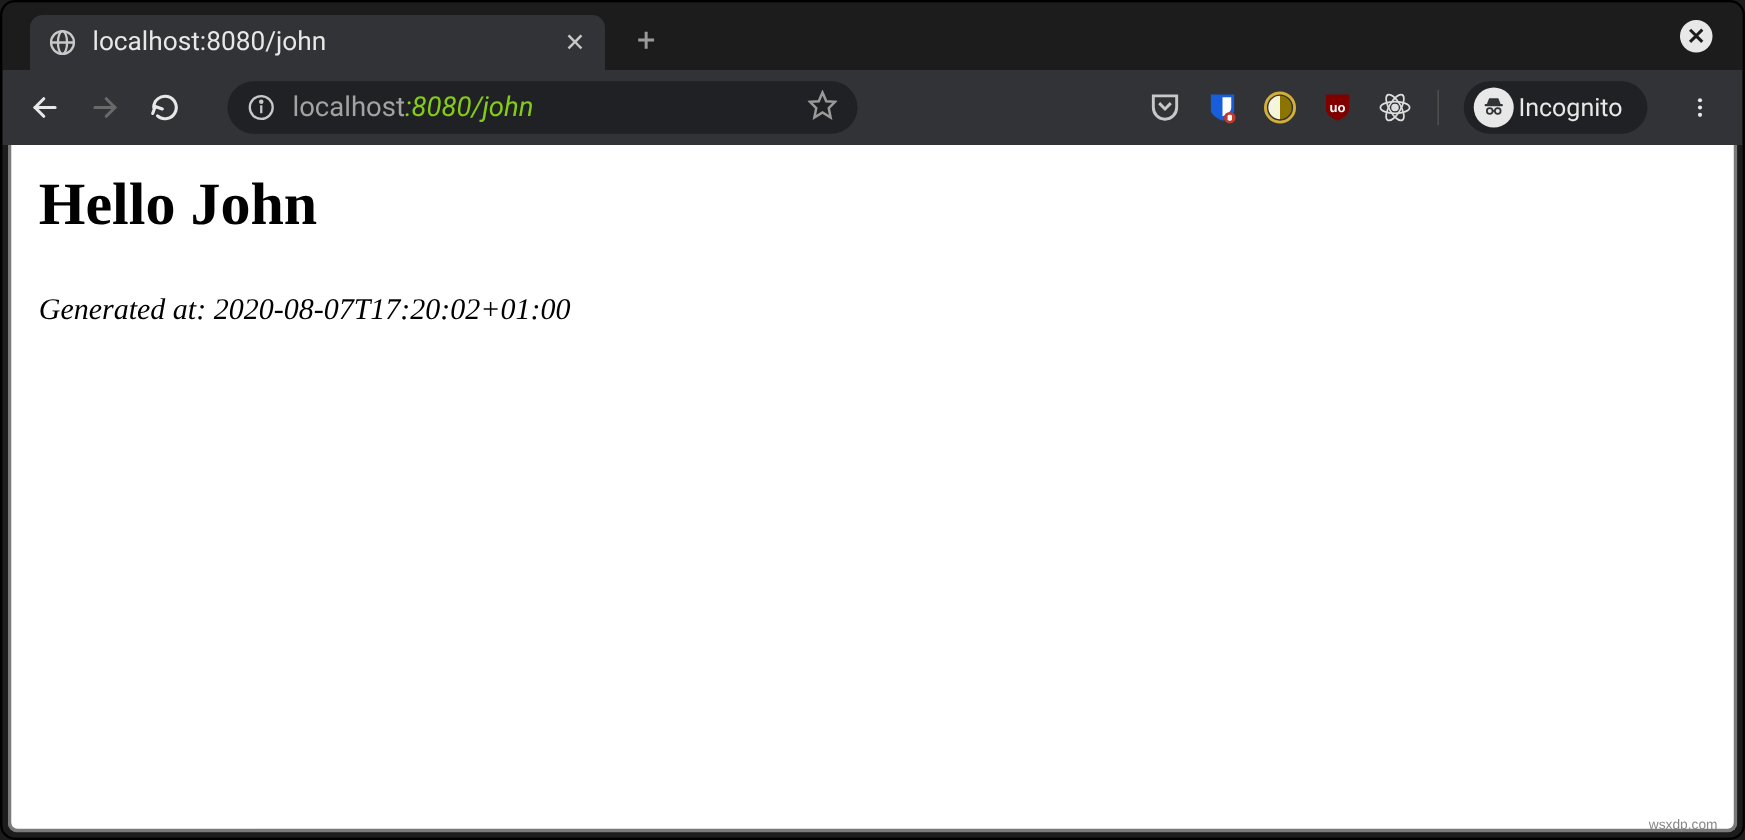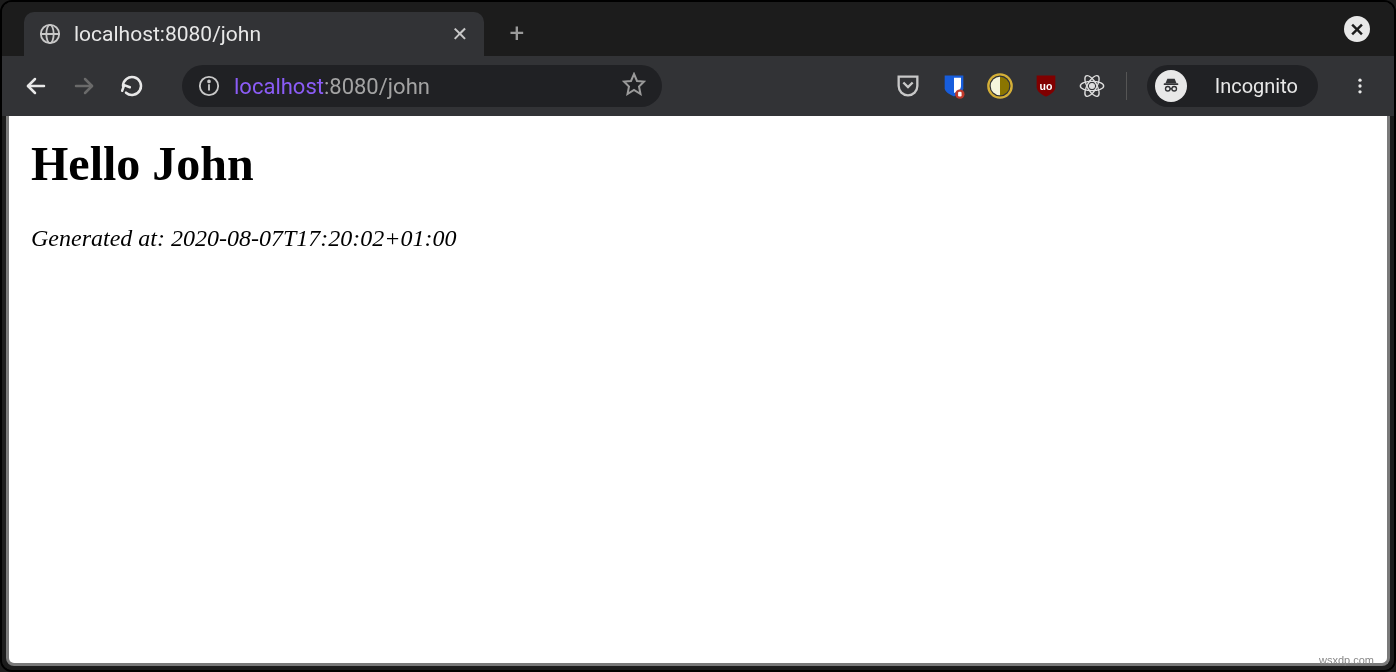--- a/index.html
+++ b/index.html
@@ -144,24 +144,25 @@
       height: 22px;
       display: flex;
       align-items: center;
       justify-content: center;
     }
     .url-text {
       font-size: 22px;
       flex: 1;
     }
     .url-host {
-      color: #8b5cf6;
+      color: #a3a3a3;
     }
     .url-path {
-      color: #a3a3a3;
+      color: #84cc16;
+      font-style: italic;
     }
     .star-icon {
       color: #9a9a9a;
     }
     .star-icon svg {
       width: 24px;
       height: 24px;
     }
     .ext-icons {
       display: flex;
@@ -178,21 +179,21 @@
     }
     .separator {
       width: 1px;
       height: 28px;
       background: #555;
       margin: 0 8px;
     }
     .incognito-badge {
       display: flex;
       align-items: center;
-      gap: 28px;
+      gap: 4px;
       background: #202124;
       border-radius: 21px;
       padding: 6px 20px 6px 8px;
       height: 42px;
     }
     .incognito-icon {
       width: 32px;
       height: 32px;
       background: #e8e8e8;
       border-radius: 50%;
@@ -221,21 +222,21 @@
       font-family: "Times New Roman", Times, serif;
       border: 3px solid #7a7a7a;
       border-top: none;
       margin: 0 4px 4px 4px;
       border-radius: 0 0 8px 8px;
     }
     .content h1 {
       font-size: 48px;
       font-weight: bold;
       color: #000;
-      margin-bottom: 34px;
+      margin-bottom: 44px;
     }
     .content p {
       font-size: 24px;
       color: #000;
       font-style: italic;
     }
     .watermark {
       position: absolute;
       bottom: 4px;
       right: 20px;

